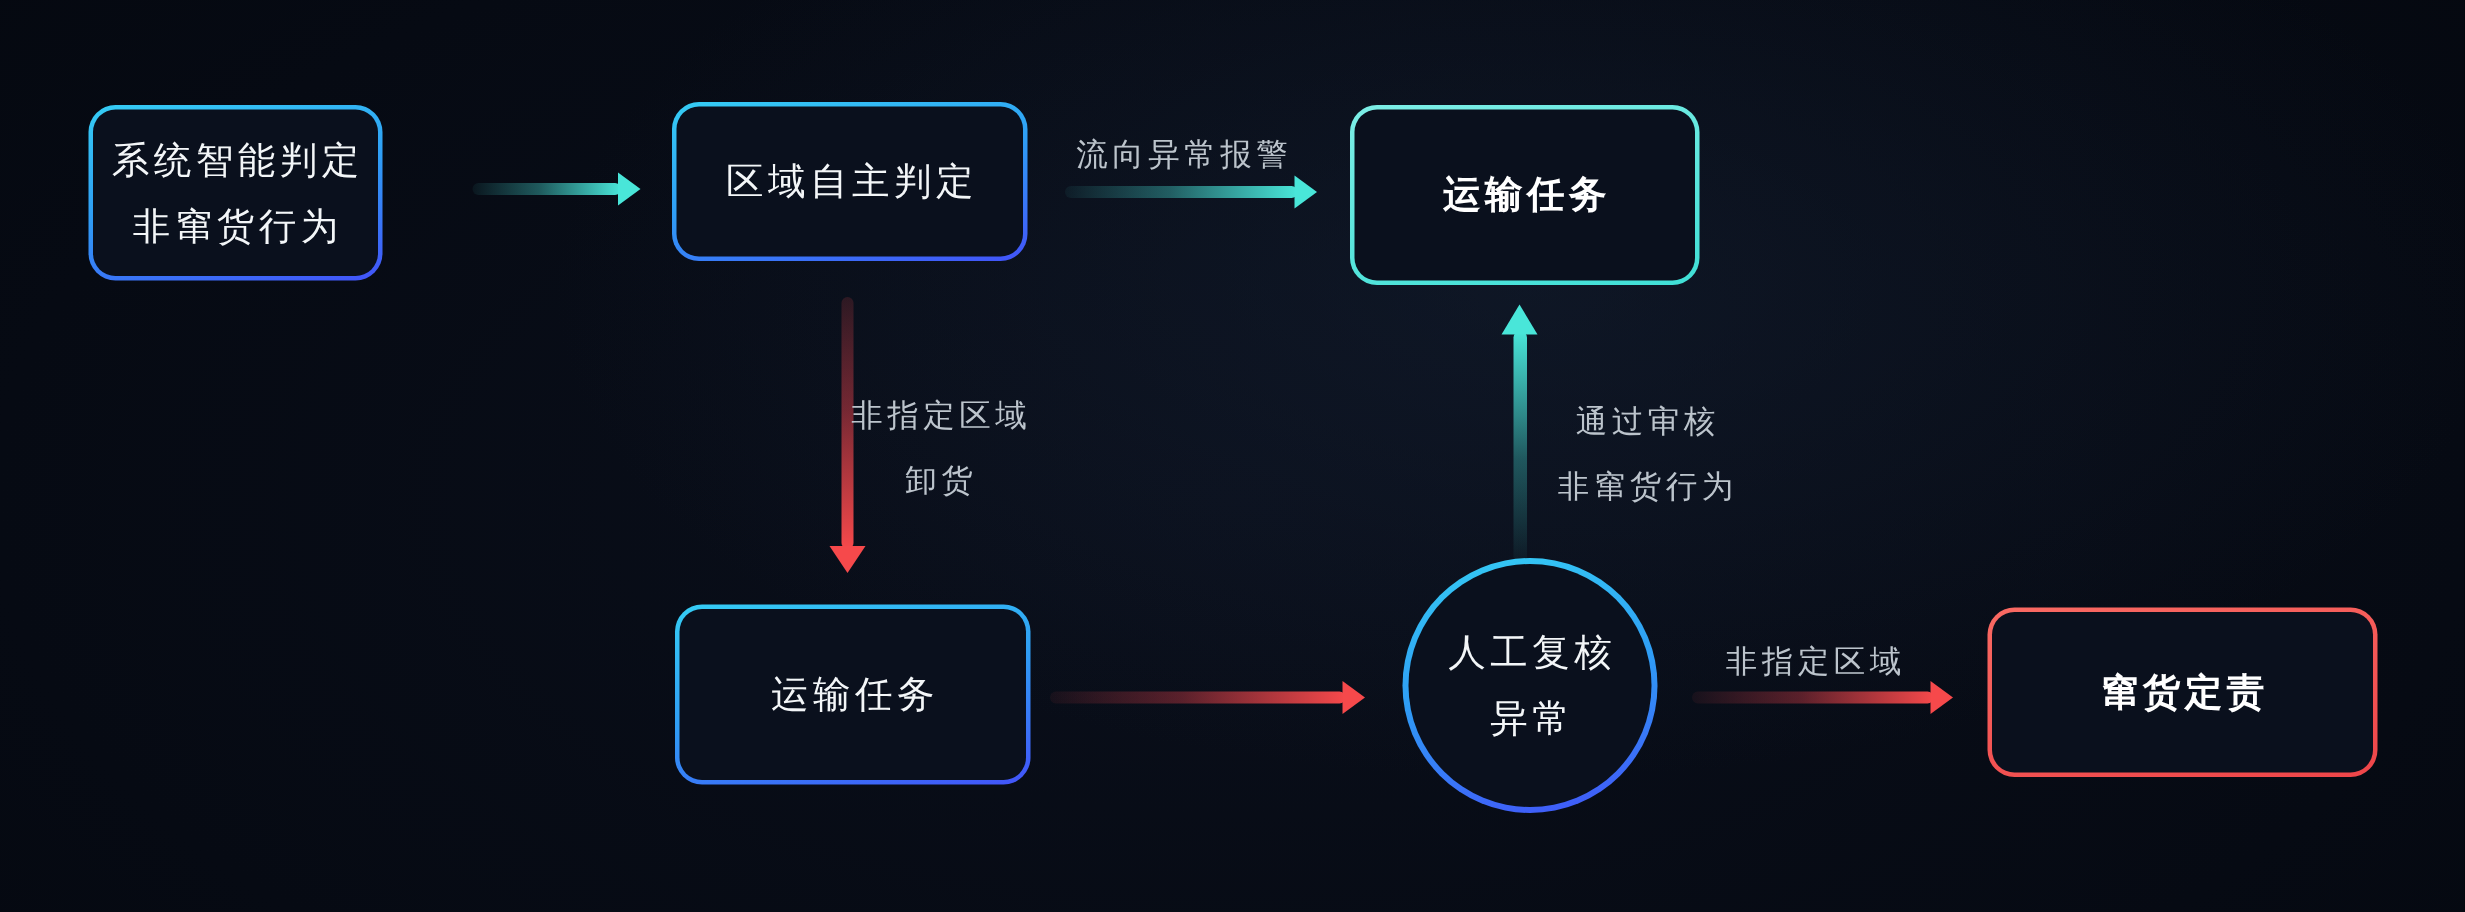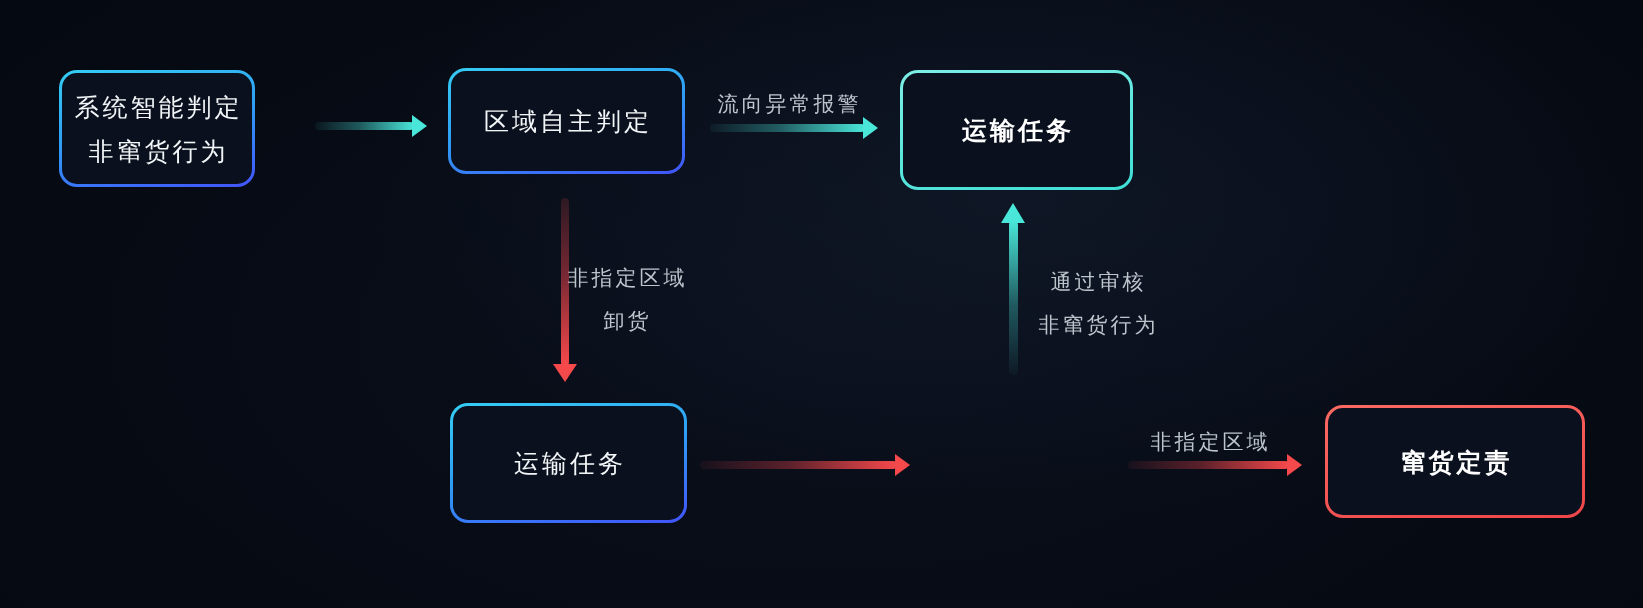--- a/index.html
+++ b/index.html
@@ -130,20 +130,26 @@
   <div class="arrow arrow-up teal" style="left:1001px; top:203px; width:24px; height:172px; color:var(--arrow-teal);">
     <div class="shaft"></div>
     <div class="head"></div>
   </div>
 
   <div class="edge-label" style="left:1097px; top:260px;">
     <span>通过审核</span>
     <span>非窜货行为</span>
   </div>
 
+  <div class="node circle grad-blue" style="left:935px; top:372px; width:170px; height:170px;">
+    <div class="node-inner">
+      <span>人工复核</span>
+      <span>异常</span>
+    </div>
+  </div>
 
   <div class="edge-label" style="left:1209px; top:420px;">
     <span>非指定区域</span>
   </div>
 
   <div class="arrow arrow-right red" style="left:1128px; top:454px; width:174px; height:22px; color:var(--arrow-red);">
     <div class="shaft"></div>
     <div class="head"></div>
   </div>
 

